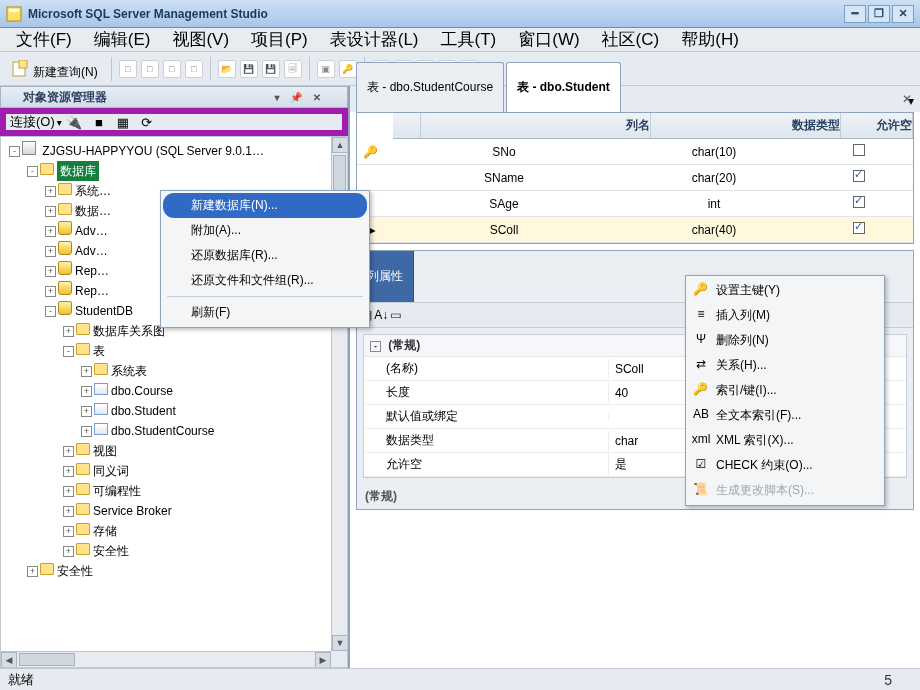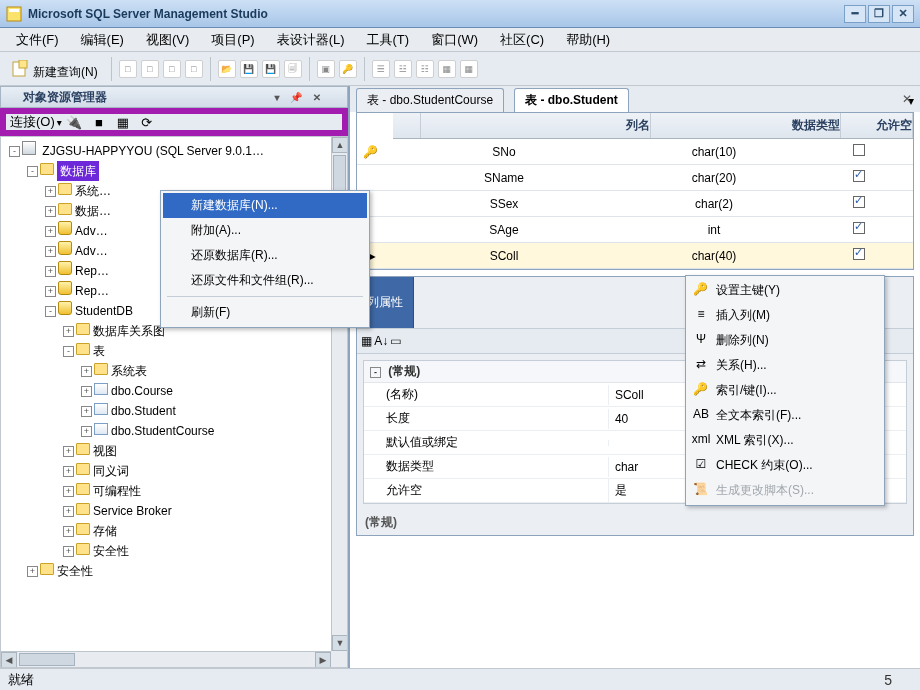--- a/index.html
+++ b/index.html
@@ -1,56 +1,56 @@
 <!DOCTYPE html>
 <html><head>
 <meta charset="utf-8">
 <style>
   * { box-sizing: border-box; font-family: "Microsoft YaHei", Tahoma, sans-serif; }
   body { margin: 0; background: #fff; width: 920px; height: 690px; overflow: hidden; font-size: 12px; }
   .titlebar { height: 28px; background: linear-gradient(#cde0f5,#a8c6e8); border-bottom:1px solid #6b8db5; display:flex; align-items:center; padding:0 6px; color:#1a3a5c; font-weight:bold; }
   .titlebar .icon { width:16px; height:16px; margin-right:6px; }
   .titlebar .spacer { flex:1; }
   .titlebar .winbtn { width:22px; height:18px; border:1px solid #7aa0c7; background:#d6e6f6; margin-left:2px; display:flex; align-items:center; justify-content:center; font-size:11px; color:#2a4a6a; }
-  .menubar { height:24px; background:#e8ecf0; border-bottom:1px solid #c1c8d0; display:flex; align-items:center; padding:0 6px; gap:2px; font-size:13px; }
+  .menubar { height:24px; background:#e8ecf0; border-bottom:1px solid #c1c8d0; display:flex; align-items:center; padding:0 6px; gap:2px; font-size:17px; }
   .menubar .menu { padding:2px 10px; }
   .toolbar { height:34px; background:#e6ebf1; border-bottom:1px solid #c1c8d0; display:flex; align-items:center; padding:0 4px; gap:2px; }
   .toolbar .tb-btn { height:26px; display:flex; align-items:flex-end; padding:0 6px; border:1px solid transparent; }
   .toolbar .sep { width:1px; height:24px; background:#bcc4cc; margin:0 4px; }
   .toolbar .small-ico { width:18px; height:18px; border:1px solid #cfcfcf; border-radius:2px; background:#fff; margin:0 1px; display:flex; align-items:center; justify-content:center; font-size:9px; color:#888; }
   .body-area { display:flex; height:calc(690px - 28px - 24px - 34px - 22px); }
   .obj-explorer { width:350px; display:flex; flex-direction:column; border-right:2px solid #8ea4bc; }
   .panel-title { height:22px; background:linear-gradient(#e8eef5,#d2dce8); border:1px solid #a6b5c4; display:flex; align-items:center; padding:0 22px; font-weight:bold; color:#2a4060; }
   .panel-title .spacer { flex:1; }
   .panel-title .pt-btn { width:16px; height:14px; margin-left:4px; display:flex; align-items:center; justify-content:center; border:1px solid transparent; color:#555; font-size:10px; }
   .conn-bar { height:28px; background:#e6ebf1; border:6px solid #a21caf; display:flex; align-items:center; padding:0 4px; gap:2px; font-size:13px; }
   .conn-bar .ci { width:22px; height:22px; border:1px solid transparent; display:flex; align-items:center; justify-content:center; }
   .tree-wrap { flex:1; background:#fff; border:1px solid #c1c8d0; position:relative; overflow:hidden; }
   .tree { position:absolute; inset:0 16px 16px 0; overflow:auto; padding:4px 0 4px 4px; }
   .tree ul { list-style:none; margin:0; padding-left:18px; }
   .tree li { white-space:nowrap; line-height:20px; }
   .node { display:inline-flex; align-items:center; gap:4px; padding:0 3px; }
-  .node.selected { background:#6d28d9; color:#fff; }
+  .node.selected { background:#15803d; color:#fff; }
   .tw { display:inline-block; width:11px; height:11px; border:1px solid #888; text-align:center; line-height:9px; font-size:9px; color:#555; background:#fff; vertical-align:middle; margin-right:2px; }
   .ico-db { display:inline-block; width:14px; height:14px; background:linear-gradient(#fff2aa,#f0c030); border:1px solid #b58a10; border-radius:2px 2px 3px 3px; }
   .ico-folder { display:inline-block; width:14px; height:12px; background:#ffe28a; border:1px solid #c9a227; border-radius:1px; }
   .ico-table { display:inline-block; width:14px; height:12px; border:1px solid #7aa0c7; background:linear-gradient(#fff,#dfe8f2); }
   .ico-server { display:inline-block; width:14px; height:14px; border:1px solid #888; background:linear-gradient(#fff,#d0d8e0); }
   .vscroll { position:absolute; right:0; top:0; bottom:16px; width:16px; background:#e8ecf0; border-left:1px solid #bcc4cc; display:flex; flex-direction:column; }
   .hscroll { position:absolute; left:0; right:16px; bottom:0; height:16px; background:#e8ecf0; border-top:1px solid #bcc4cc; display:flex; }
   .sc-btn { background:#d5dde5; border:1px solid #aab5c0; display:flex; align-items:center; justify-content:center; font-size:9px; color:#555; }
   .sc-btn.v { height:16px; width:16px; }
   .sc-btn.h { height:16px; width:16px; }
   .sc-track { flex:1; position:relative; }
   .sc-thumb-v { position:absolute; left:1px; right:1px; top:2px; height:40px; background:#cfd8e1; border:1px solid #a5b2c0; }
   .sc-thumb-h { position:absolute; top:1px; bottom:1px; left:2px; width:56px; background:#cfd8e1; border:1px solid #a5b2c0; }
   .scroll-corner { position:absolute; right:0; bottom:0; width:16px; height:16px; background:#e8ecf0; }
   .right-pane { flex:1; display:flex; flex-direction:column; }
   .tabstrip { height:26px; display:flex; align-items:flex-end; padding-left:6px; gap:0; background:#e6ebf1; position:relative; }
-  .tab { border:1px solid #8ea4bc; border-bottom:none; padding:3px 10px; background:#ebeff4; border-radius:3px 3px 0 0; margin-right:10px; position:relative; }
+  .tab { border:1px solid #8ea4bc; border-bottom:none; padding:16px 10px; background:#ebeff4; border-radius:3px 3px 0 0; margin-right:2px; position:relative; }
   .tab.active { background:#fff; font-weight:bold; }
   .tab-close { position:absolute; right:8px; top:6px; font-size:12px; color:#555; }
   .designer { border:1px solid #8ea4bc; background:#fff; margin:0 6px 6px 6px; flex:0 0 auto; }
   .grid-head { display:flex; background:linear-gradient(#eef2f7,#dfe6ee); border-bottom:1px solid #aab5c0; font-weight:bold; color:#2a4060; text-align:right;margin-left:36px; }
   .grid-head div { padding:4px 0; border-right:1px solid #c5cdd6; }
   .gc0 { width:28px; }
   .gc1 { width:230px; }
   .gc2 { width:190px; }
   .gc3 { flex:1; }
   .grid-row { display:flex; border-bottom:1px solid #dfe4ea; align-items:center; height:26px; }
@@ -66,21 +66,21 @@
   .prop-cat { background:#f5f7fa; padding:2px 6px; border-bottom:1px solid #e2e6ea; font-weight:bold; color:#333; }
   .prop-row { display:flex; border-bottom:1px solid #eceff2;align-items:center; }
   .prop-row .pn { width:45%; padding:3px 6px 3px 22px; }
   .prop-row .pv { flex:1; padding:3px 6px; border-left:1px solid #eceff2; }
   .prop-foot { padding:4px 8px; color:#555; font-weight:bold; }
   .statusbar { height:22px; background:#e6ebf1; border-top:1px solid #c1c8d0; display:flex; align-items:center; padding:0 8px; font-size:13px; }
   .statusbar .pagenum { margin-left:auto; margin-right:20px; font-size:14px; color:#333; }
   
   .ctx-menu { position:absolute; background:#f4f5f7; border:1px solid #8ea4bc; box-shadow:2px 2px 4px rgba(0,0,0,0.25); padding:2px; z-index:50; }
   .ctx-menu .mi { padding:4px 22px 4px 28px; white-space:nowrap; position:relative; }
-  .ctx-menu .mi.hl { background:#316ac5; color:#fff; }
+  .ctx-menu .mi.hl { background:#316ac5; color:#fff;border-radius:11px; }
   .ctx-menu .mi-sep { height:1px; background:#c5cdd6; margin:3px 4px; }
   .ctx-menu .mi .micon { position:absolute; left:4px; top:2px; width:18px; height:18px; display:flex; align-items:center; justify-content:center; font-size:12px; }
   .ctx-menu .mi.disabled { color:#a0a6ac; }
   .key-ico { color:#c9a227; }
 </style>
 </head>
 <body>
 
 <div class="titlebar">
   <span class="icon">
@@ -241,26 +241,20 @@
             <div class="gc3" style="text-align:center;"><span class="chk "></span></div>
           </div>
           <div class="grid-row">
             <div class="gc0"></div>
             <div class="gc1">SName</div>
             <div class="gc2">char(20)</div>
             <div class="gc3" style="text-align:center;"><span class="chk checked"></span></div>
           </div>
           <div class="grid-row">
             <div class="gc0"></div>
-            <div class="gc1">SSex</div>
-            <div class="gc2">char(2)</div>
-            <div class="gc3" style="text-align:center;"><span class="chk checked"></span></div>
-          </div>
-          <div class="grid-row">
-            <div class="gc0"></div>
             <div class="gc1">SAge</div>
             <div class="gc2">int</div>
             <div class="gc3" style="text-align:center;"><span class="chk checked"></span></div>
           </div>
           <div class="grid-row sel">
             <div class="gc0">▶</div>
             <div class="gc1">SColl</div>
             <div class="gc2">char(40)</div>
             <div class="gc3" style="text-align:center;"><span class="chk checked"></span></div>
           </div>

